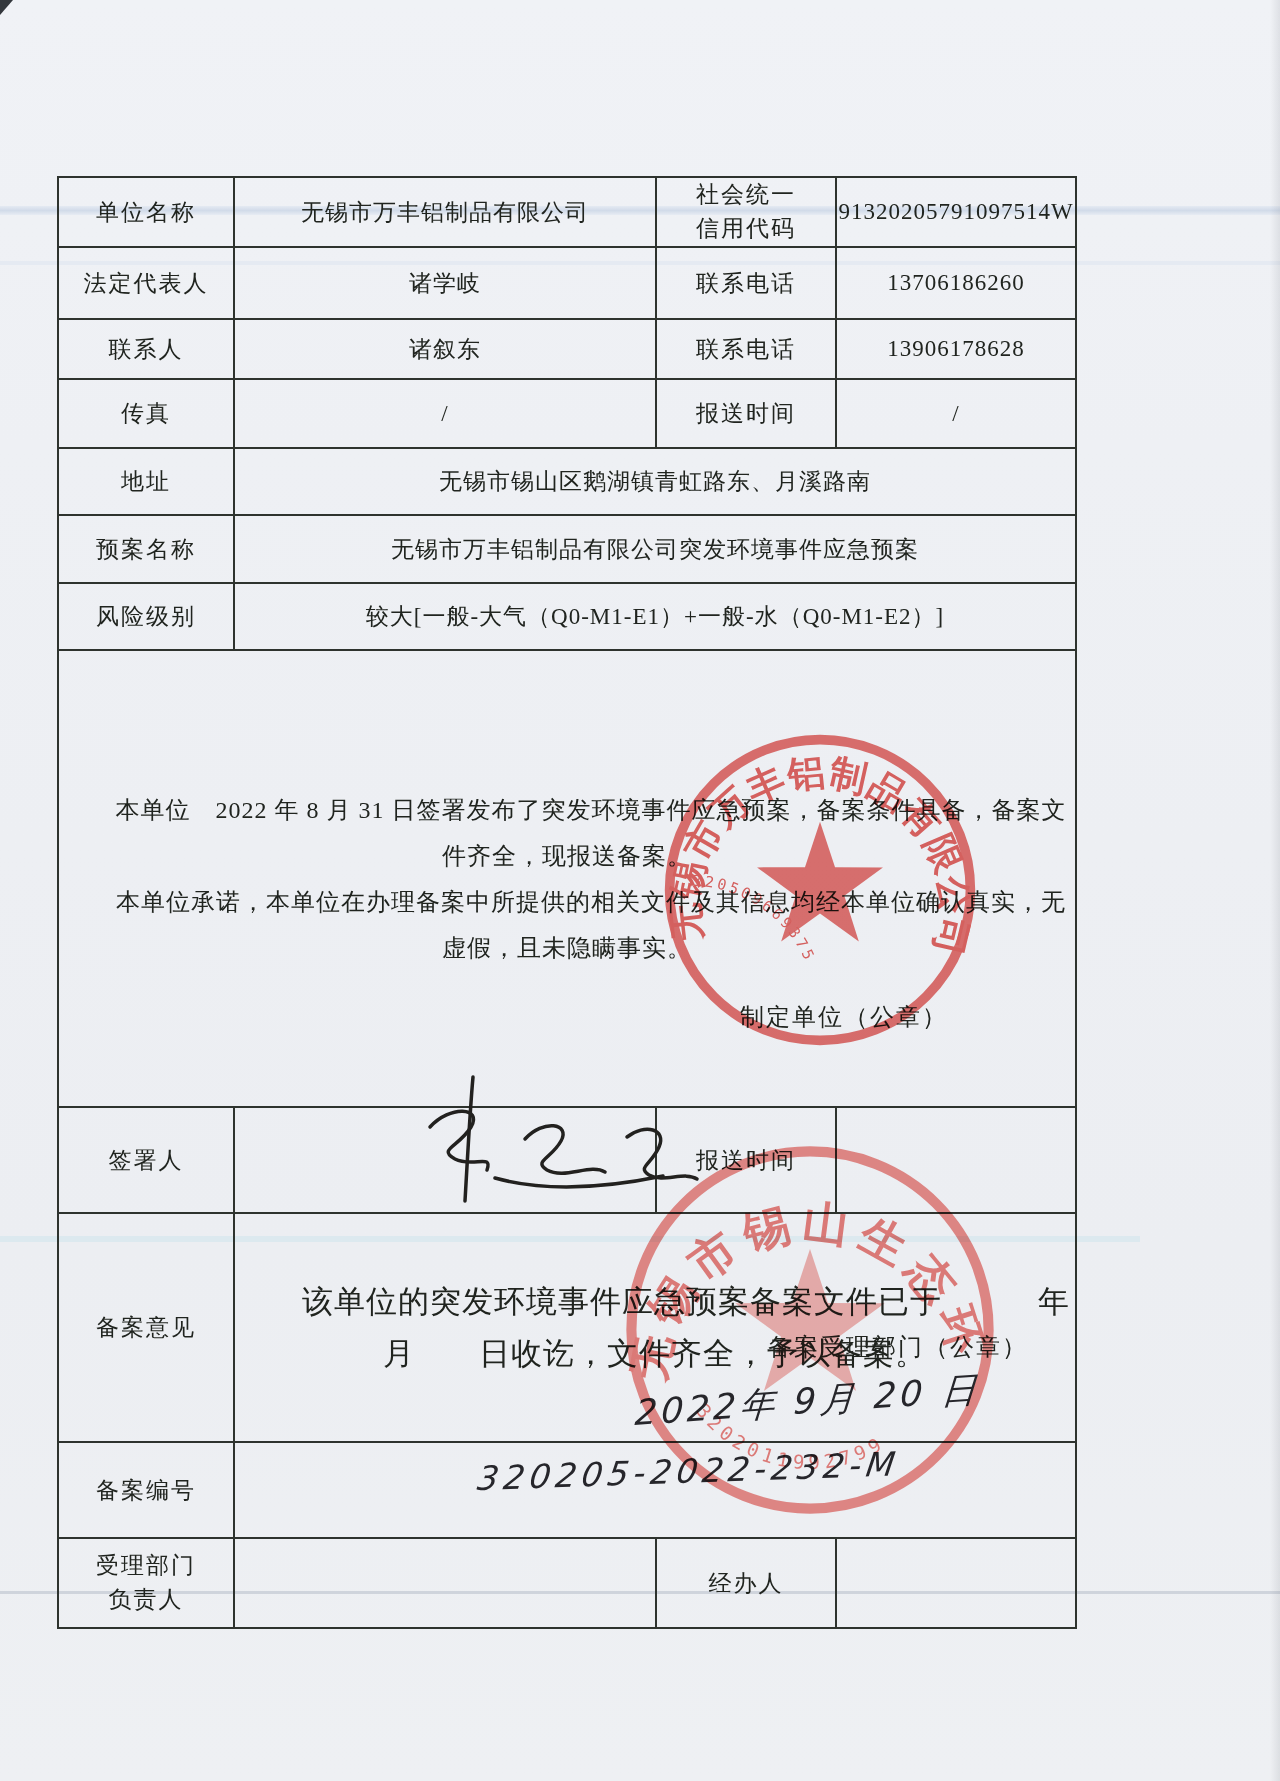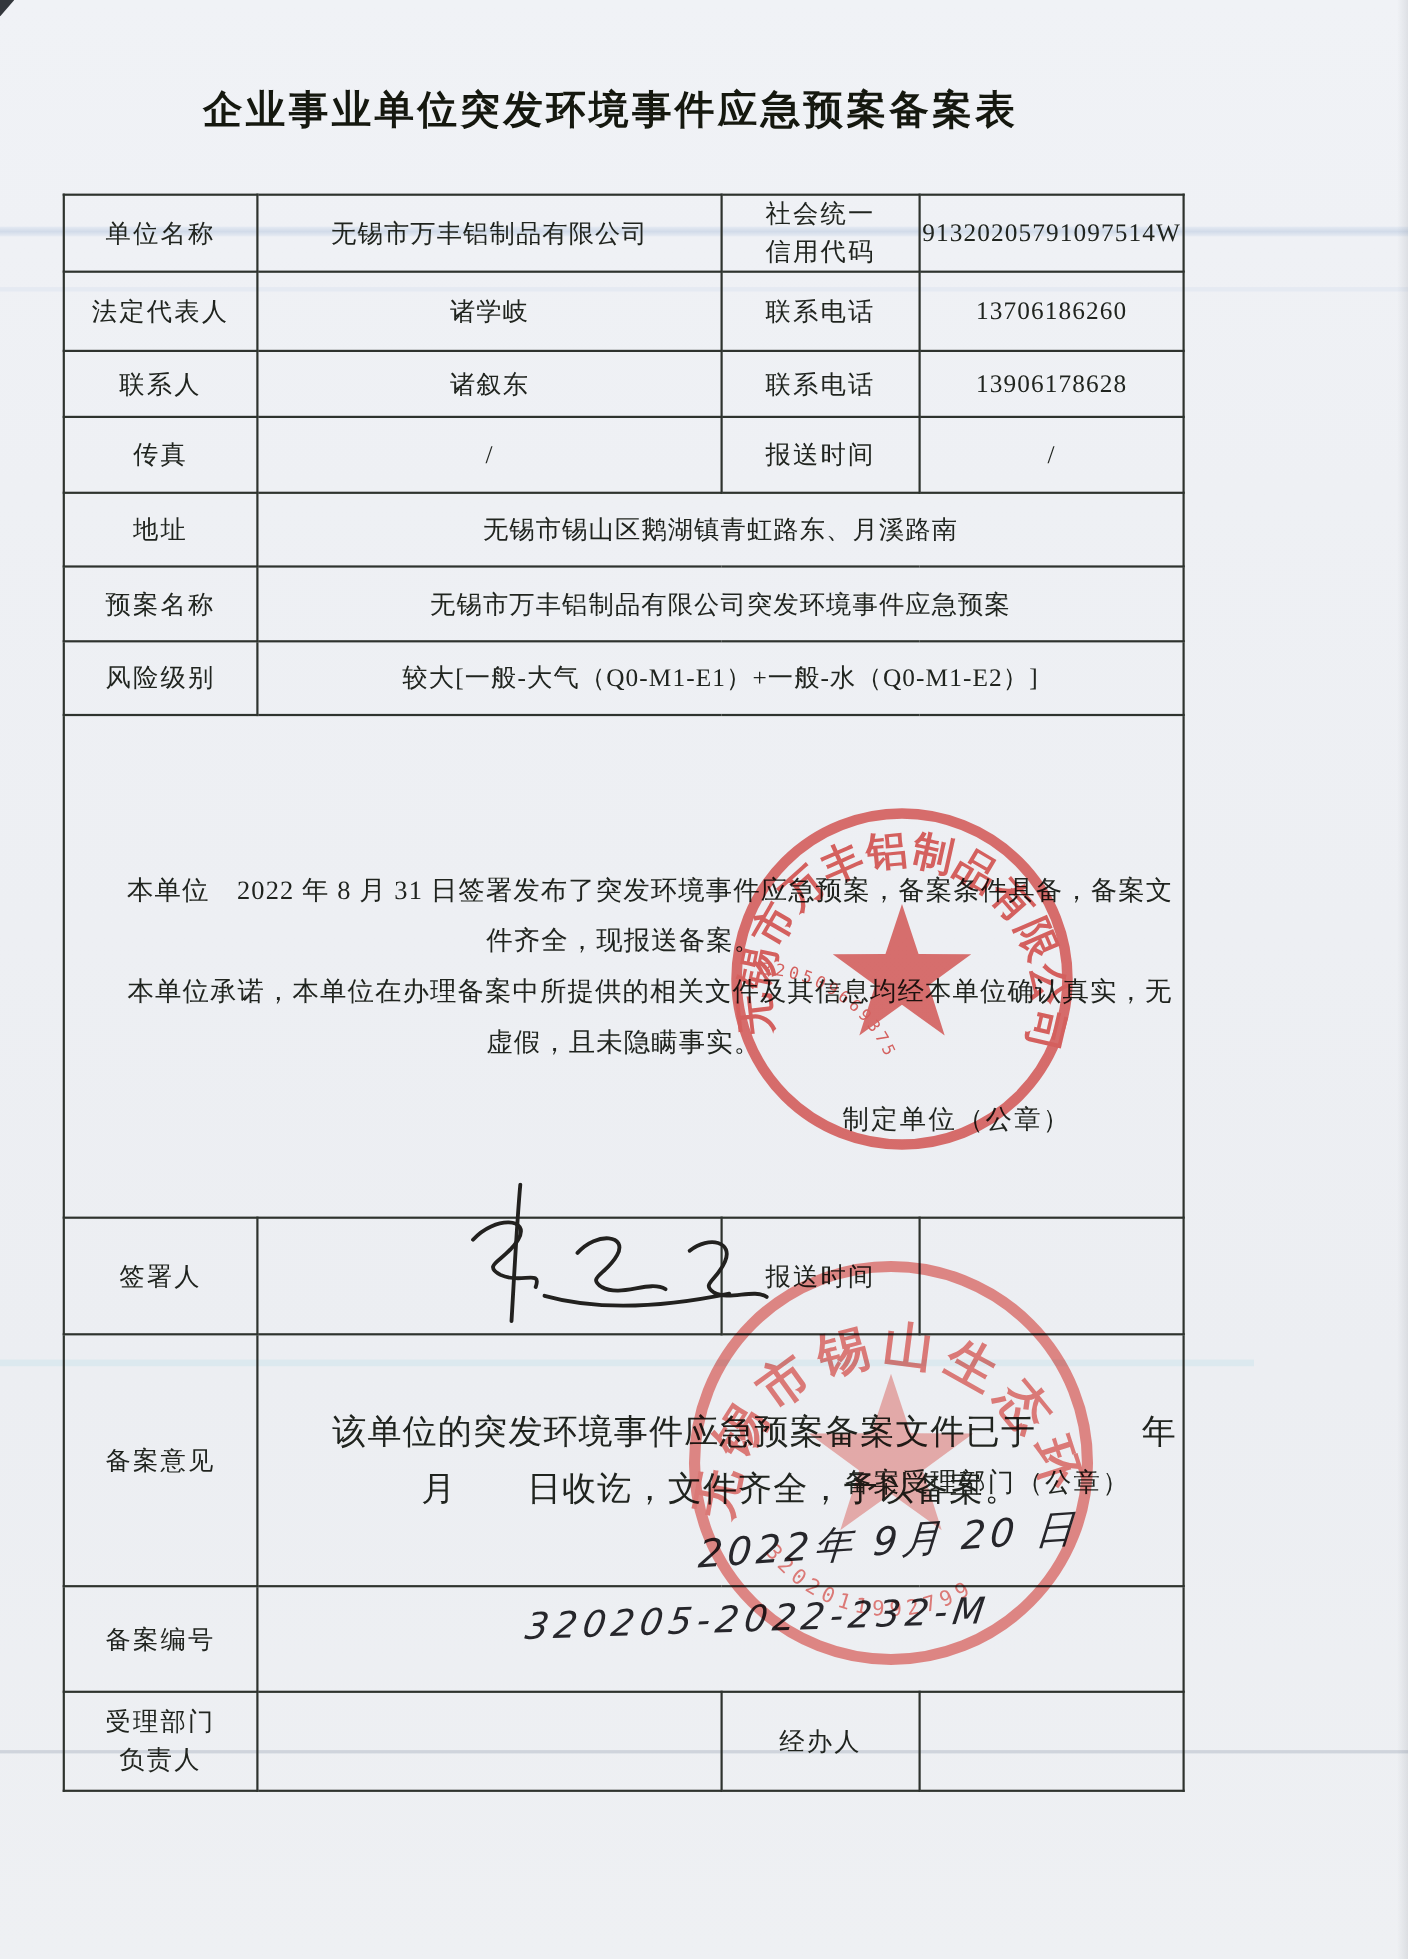--- a/index.html
+++ b/index.html
@@ -43,21 +43,21 @@
   td.lbl{letter-spacing:2px;}
   td.val{letter-spacing:1px;}
   .two-line span{display:block;line-height:34px;}
   td.decl{
     text-align:left;vertical-align:top;position:relative;
     padding:104px 28px 0 10px;
   }
   td.decl p{margin:0;text-indent:2em;font-size:24px;line-height:46px;letter-spacing:1px;}
   .seal-caption{
     position:absolute;left:681px;top:350px;
-    font-size:24px;letter-spacing:2px;white-space:nowrap;margin-left:26px;
+    font-size:24px;letter-spacing:2px;white-space:nowrap;
   }
   td.opinion-cell{
     position:relative;text-align:left;vertical-align:top;
     padding:8px 24px 0 60px;
   }
   td.opinion-cell .opinion-text{margin:0;text-indent:2em;font-size:31px;line-height:52px;letter-spacing:1px;}
   .accept-caption{
     position:absolute;left:533px;top:117px;
     font-size:24px;letter-spacing:2px;white-space:nowrap;
   }
@@ -84,21 +84,20 @@
 
 <div class="page">
 
   <div class="corner-mark"></div>
   <div class="streak s1"></div>
   <div class="streak s2"></div>
   <div class="streak s3"></div>
   <div class="streak s4"></div>
   <div class="edge-shadow"></div>
 
-  <div class="doc-title">企业事业单位突发环境事件应急预案备案表</div>
 
   <table class="form">
     <colgroup>
         <col style="width:176px">
         <col style="width:422px">
         <col style="width:180px">
         <col style="width:240px">
       </colgroup>
 
     <tbody>

